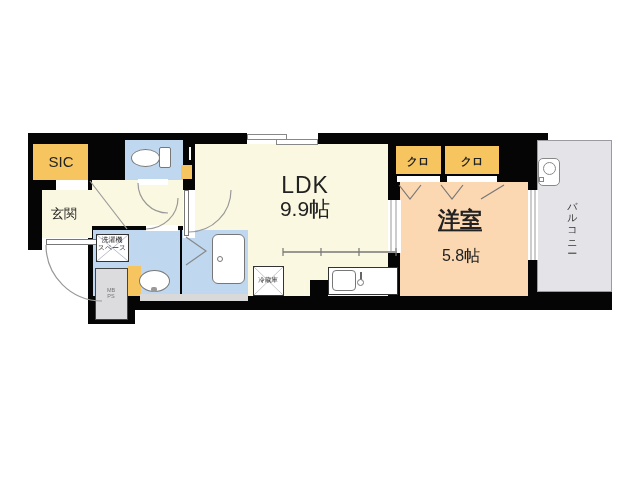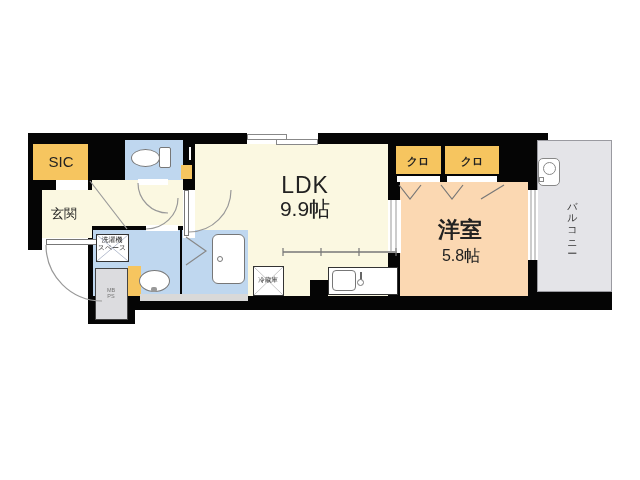--- a/index.html
+++ b/index.html
@@ -122,21 +122,21 @@
     <line x1="396" y1="200" x2="396" y2="253" stroke="#999" stroke-width="1"></line>
 
     <line x1="531" y1="190" x2="531" y2="260" stroke="#999" stroke-width="1"></line>
     <line x1="535" y1="190" x2="535" y2="260" stroke="#999" stroke-width="1"></line>
   </svg>
 
   <div class="lbl" style="left:61px;top:162px;font-size:15px;">SIC</div>
   <div class="lbl" style="left:64px;top:214px;font-size:13px;">玄関</div>
   <div class="lbl" style="left:305px;top:185px;font-size:23px;letter-spacing:1px;text-align:center;">LDK</div>
   <div class="lbl" style="left:305px;top:209px;font-size:21px;">9.9帖</div>
-  <div class="lbl" style="left:460px;top:230px;font-size:22px;font-weight:bold;">洋室</div>
+  <div class="lbl" style="left:460px;top:220px;font-size:22px;font-weight:bold;text-decoration:underline;">洋室</div>
   <div class="lbl" style="left:461px;top:256px;font-size:16px;">5.8帖</div>
   <div class="lbl" style="left:418px;top:161px;font-size:11px;font-weight:bold;">クロ</div>
   <div class="lbl" style="left:472px;top:161px;font-size:11px;font-weight:bold;">クロ</div>
   <div class="lbl vtext" style="left:572px;top:222px;font-size:10px;color:#333;">バルコニー</div>
   <div class="lbl" style="left:112px;top:244px;font-size:7px;">
     <span>洗濯機</span><br>
     <span>スペース</span>
   </div>
   <div class="lbl" style="left:268px;top:280px;font-size:6.5px;">冷蔵庫</div>
   <div class="lbl" style="left:111px;top:293px;font-size:5.5px;color:#777;">

